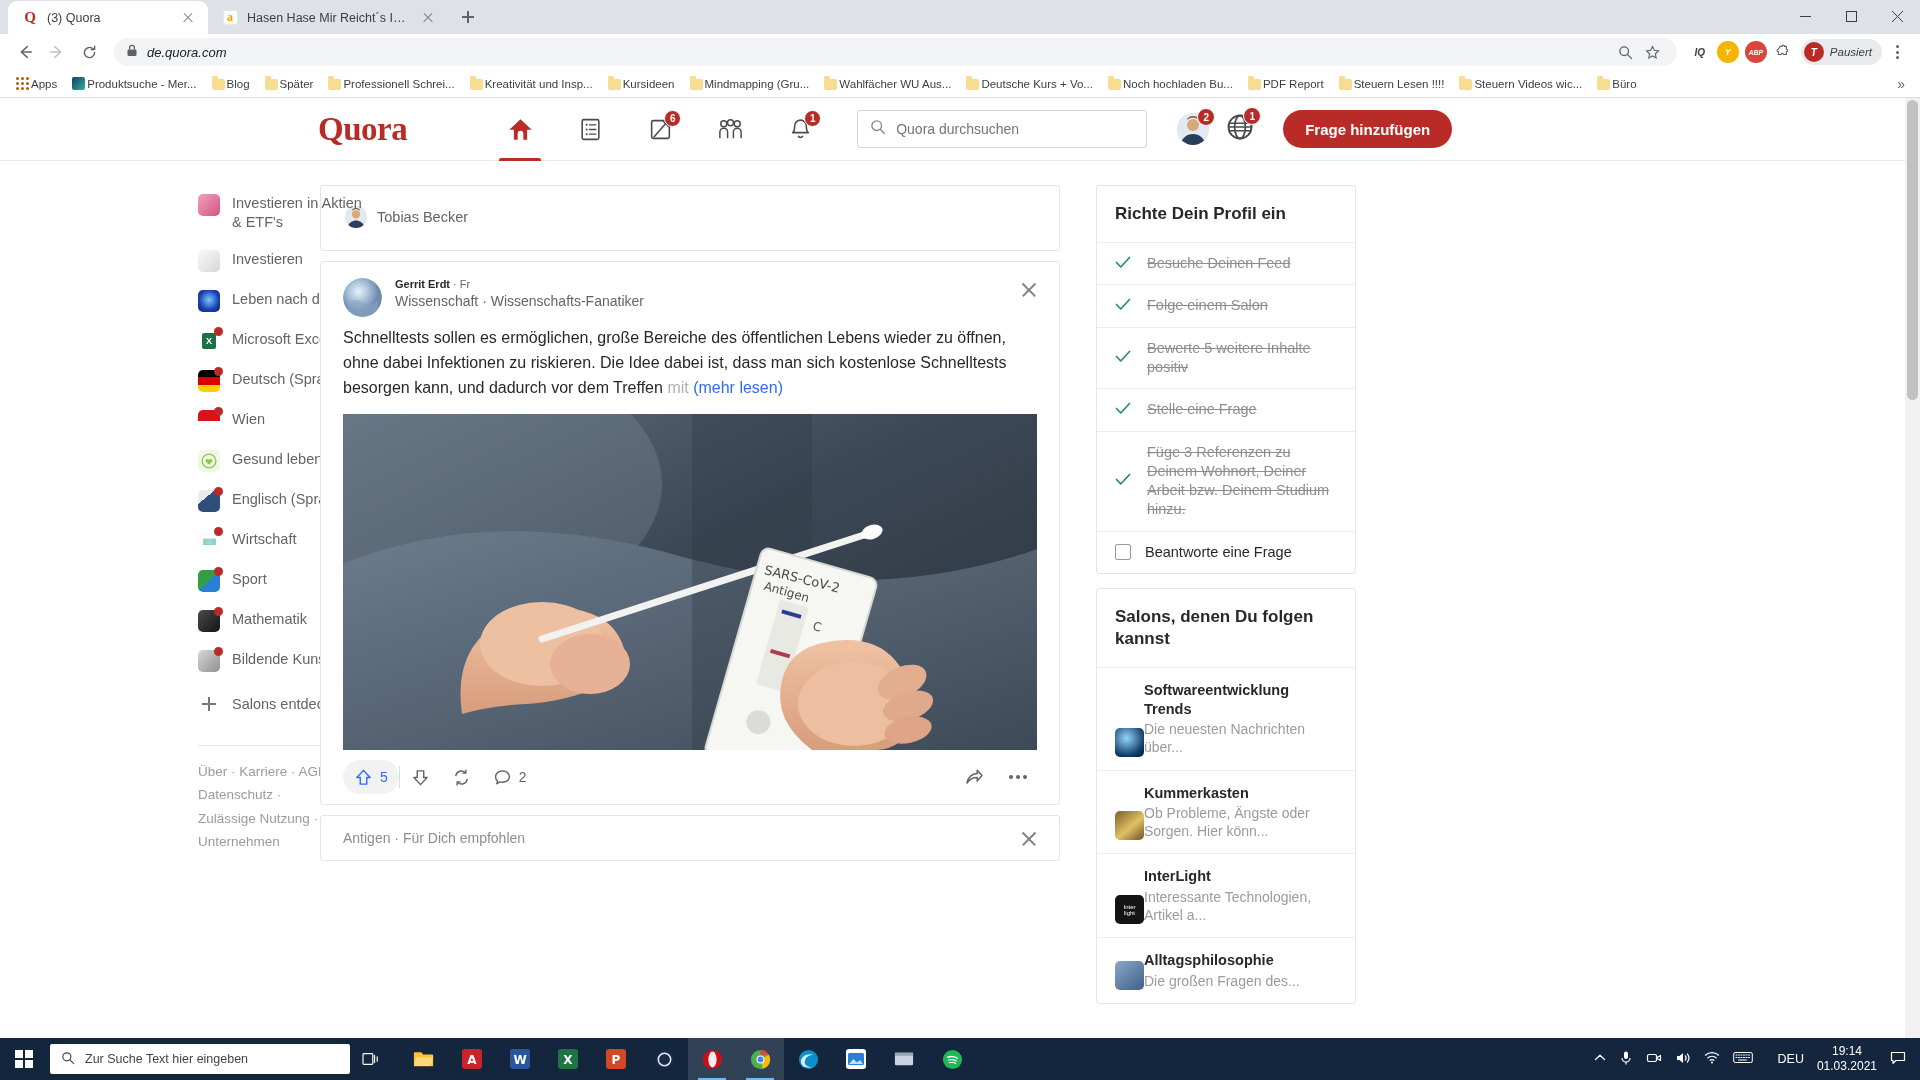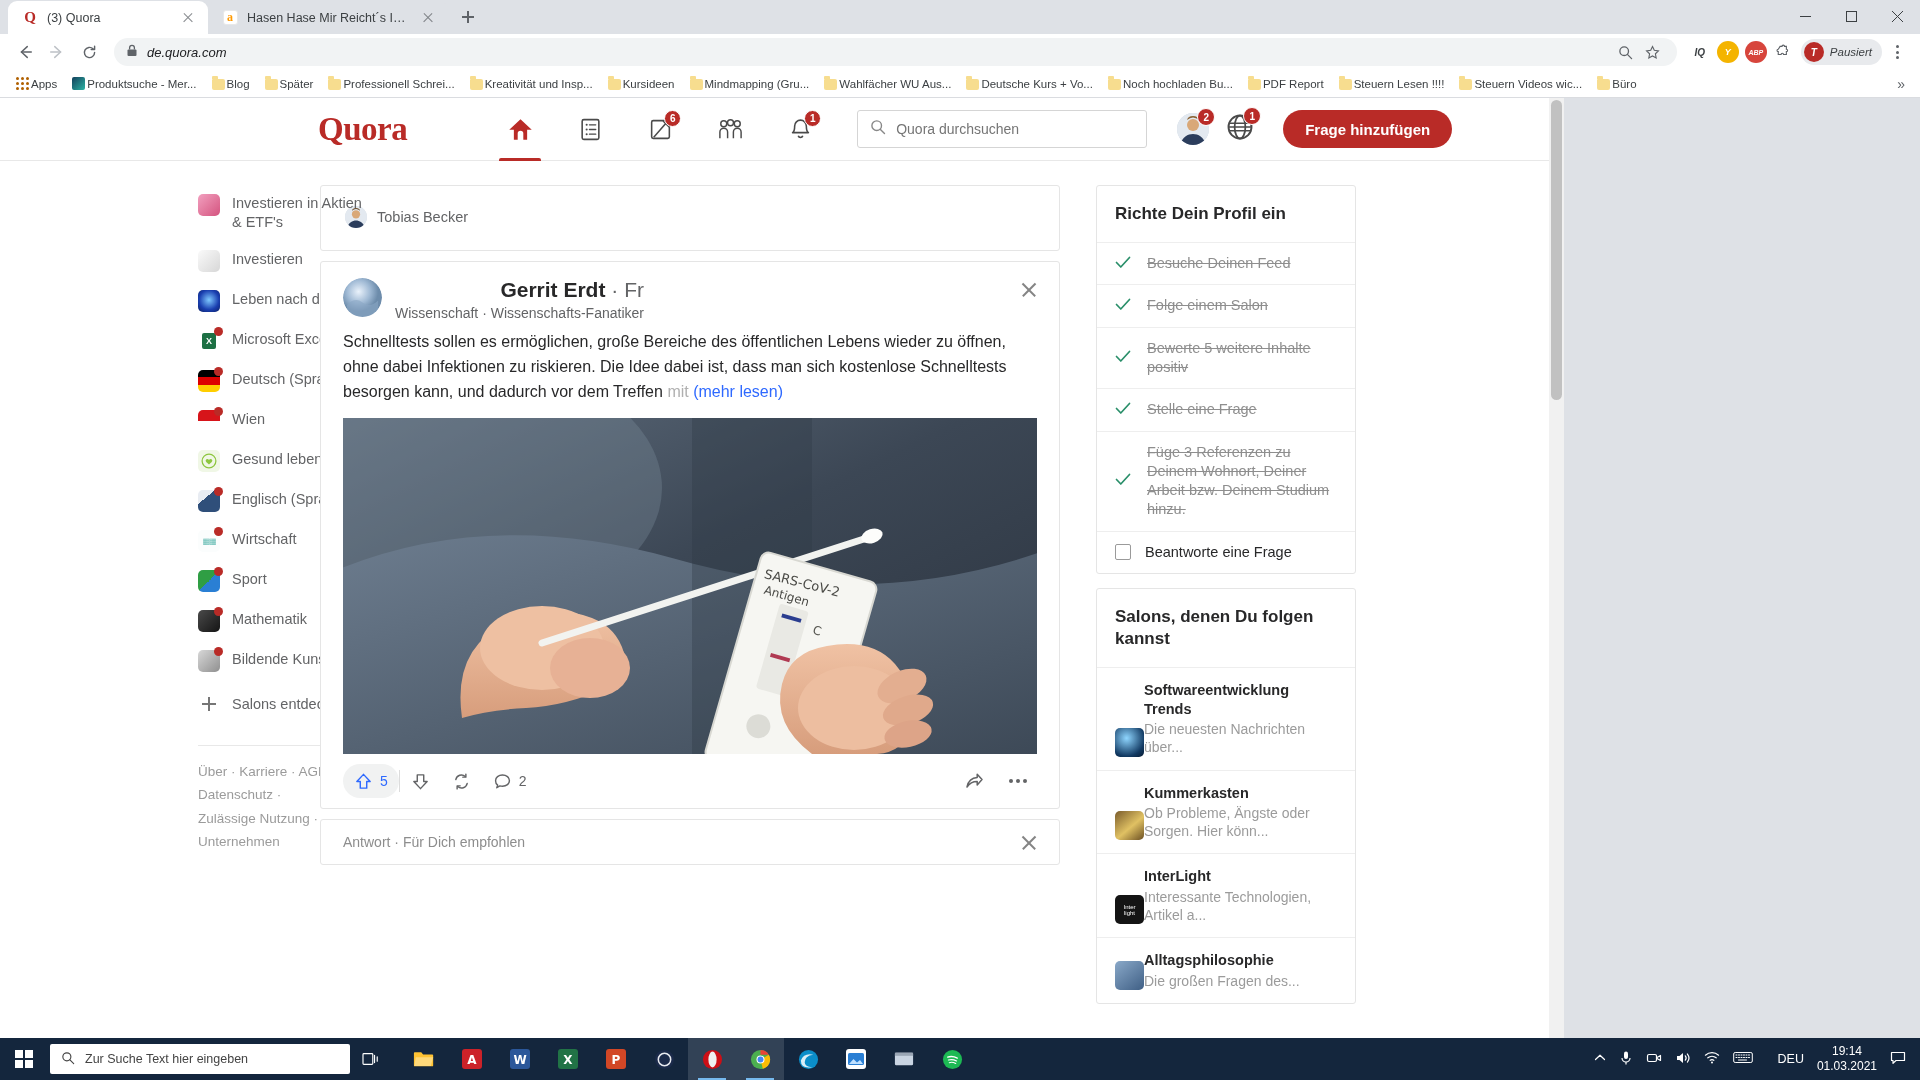--- a/index.html
+++ b/index.html
@@ -70,21 +70,21 @@
   .bm { display: flex; align-items: flex-end; gap: 2px; padding: 3px 7px; font-size: 11.5px; color: #3c4043;
         white-space: nowrap; border-radius: 4px; }
   .bm .fldr { width: 13px; height: 11px; background: #f7dd8f; border-radius: 1px 2px 2px 2px; position: relative; flex:0 0 13px;}
   .bm .fldr::before { content:""; position:absolute; top:-2.5px; left:0; width:6px; height:3px; background:#f7dd8f; border-radius:1px 1px 0 0;}
   .apps-grid { display:grid; grid-template-columns: repeat(3,3px); grid-template-rows: repeat(3,3px); gap:2px; flex:0 0 auto;}
   .apps-grid i { width:3px;height:3px;background:#b06000;border-radius:50%;display:block; }
   .bm-img { width:13px;height:13px;border-radius:2px;flex:0 0 13px; }
   .bm-overflow { margin-left:auto; color:#5f6368; font-size:14px; padding-right:6px; }
 
   
-  .viewport { position: relative; width: 1564px; height: 964px; background: #fff; overflow: hidden; }
+  .viewport { position: relative; width: 1920px; height: 964px; background: #fff; overflow: hidden; }
 
   
   .q-nav {
     height: 63px; background: #fff; border-bottom: 1px solid #e8e8e8;
     display: flex; align-items: center; padding-left: 318px; gap: 0;
     position: relative;
   }
   .q-logo { font-family: "Liberation Serif", serif; color: #b92b27; font-size: 33px; font-weight: bold; letter-spacing: -0.5px; }
   .q-nav-icons { display: flex; align-items: flex-end; margin-left: 78px; height: 63px; }
   .q-nav-item {
@@ -140,21 +140,21 @@
   .card { background: #fff; border: 1px solid #e5e5e5; border-radius: 3px; margin-bottom: 10px; }
   .ask-card { padding: 20px 24px 22px 24px; }
   .ask-head { display: flex; align-items: center; gap: 10px; }
   .ask-avatar { width: 22px; height: 22px; border-radius: 50%; overflow: hidden; background:#d9dee5; }
   .ask-name { font-size: 14.5px; color: #636466; }
   .ask-prompt { font-size: 20px; color: #999a9c; margin-top: 17px; font-weight: normal; }
 
   .post-card { padding: 16px 22px 0 22px; position: relative; }
   .post-head { display: flex; align-items: flex-start; gap: 13px; }
   .post-avatar { width: 39px; height: 39px; border-radius: 50%; overflow: hidden; flex:0 0 39px; }
-  .post-author { font-size: 21px; color: #282829; font-weight: bold; text-align: right; }
+  .post-author { font-size: 11px; color: #282829; font-weight: bold; }
   .post-author .meta { font-weight: normal; color: #636466; }
   .post-space { font-size: 14px; color: #636466; margin-top: 3px; }
   .post-close { position: absolute; top: 18px; right: 20px; width: 20px; height: 20px; opacity:.8;}
   .post-close::before,.post-close::after{content:"";position:absolute;left:1px;top:9px;width:18px;height:1.5px;background:#666;}
   .post-close::before{transform:rotate(45deg);} .post-close::after{transform:rotate(-45deg);}
   .post-title { font-size: 19.5px; font-weight: bold; color: #282829; line-height: 1.34; margin-top: 14px; }
   .post-body { font-size: 16px; color: #282829; line-height: 1.55; margin-top: 9px; }
   .post-body .fade { color: #b0b0b0; }
   .more-link { color: #2e69ff; }
   .post-image { width: 100%; height: 336px; margin-top: 14px; position: relative; overflow: hidden; background:#2a3340; }
@@ -717,21 +717,21 @@
                   <i></i>
                   <i></i>
                   <i></i>
                 </div>
             </div>
           </div>
         </div>
 
         <div class="card next-card">
           <div class="post-close" style="top:13px;right:20px;"></div>
-          <div class="next-label">Antwort · Für Dich empfohlen</div>
+          <div class="next-label">Antigen · Für Dich empfohlen</div>
         </div>
       </div>
 
       <div class="col-right">
 
         <div class="rcard">
           <div class="rcard-head">Richte Dein Profil ein</div>
 
           <div class="chk-row">
             <span class="chk-mark">

